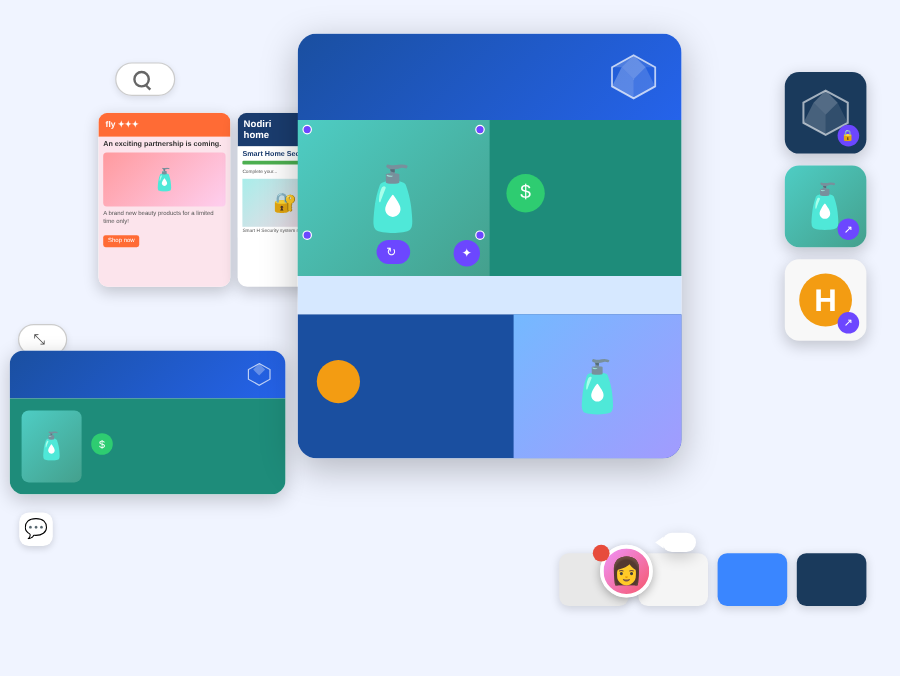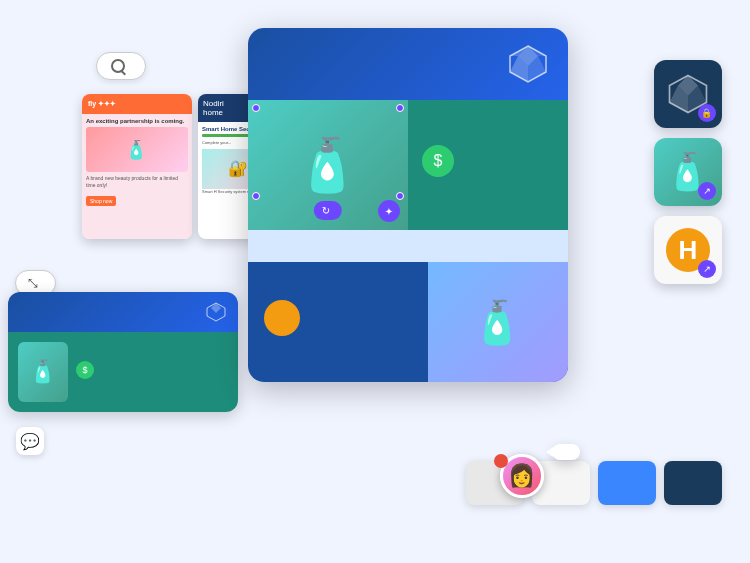--- a/index.html
+++ b/index.html
@@ -93,21 +93,21 @@
       box-shadow: 0 4px 12px rgba(0,0,0,0.2);
       background: #fff;
     }
     .thumb2-header {
       background: #1a3c6e;
       padding: 5px;
       display: flex;
       align-items: center;
       gap: 3px;
     }
-    .thumb2-logo { font-size: 8px; color: white; font-weight: normal; }
+    .thumb2-logo { font-size: 8px; color: white; font-weight: bold; }
     .thumb2-body { padding: 4px; background: white; }
     .thumb2-title { font-size: 6px; color: #1a3c6e; font-weight: bold; margin-bottom: 2px; }
     .thumb2-green-bar { background: #4CAF50; height: 3px; border-radius: 1px; margin-bottom: 3px; }
     .thumb2-text { font-size: 4px; color: #555; line-height: 1.4; }
     .thumb2-img {
       width: 100%;
       height: 40px;
       background: linear-gradient(135deg, #a8edea, #fed6e3);
       display: flex;
       align-items: center;

